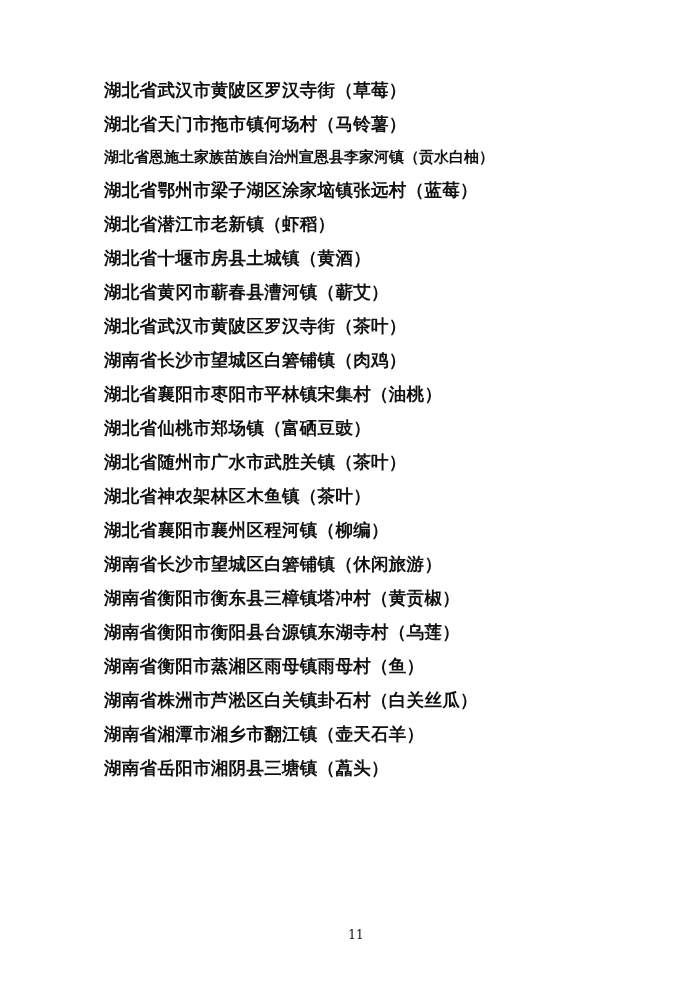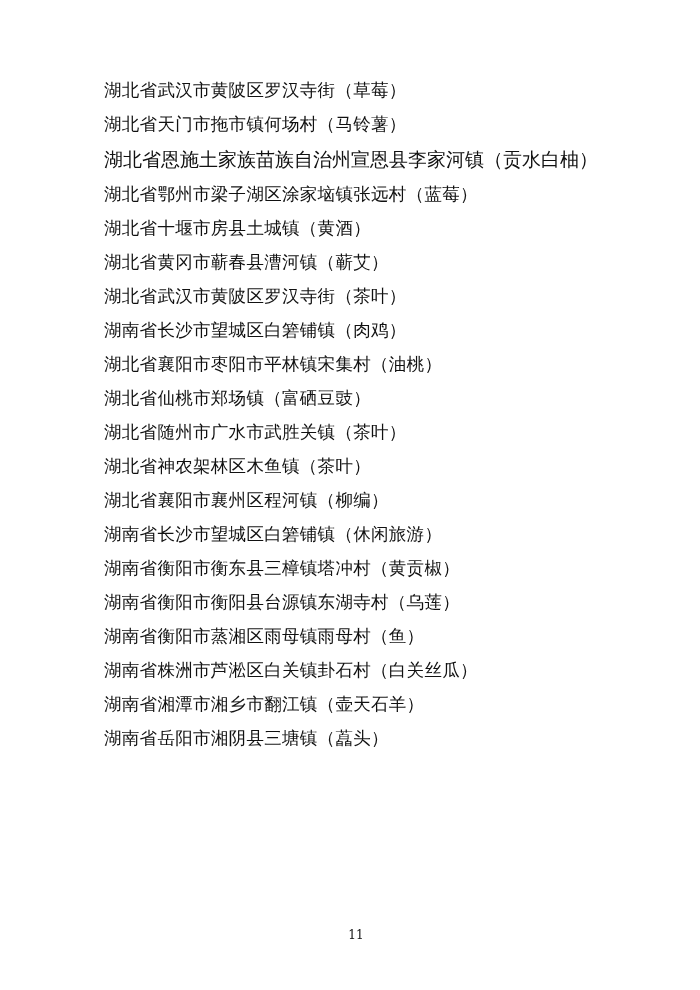--- a/index.html
+++ b/index.html
@@ -21,33 +21,34 @@
     box-sizing: border-box;
     padding: 82px 60px 40px 60px;
     position: relative;
     display: flex;
     flex-direction: column;
   }
   .entry-list {
     list-style: none;
     margin: 0;
     padding: 0;
+    font-weight: bold;
   }
   .entry {
     font-size: 17.5px;
     line-height: 1.0;
     letter-spacing: 0.3px;
     margin: 0 0 16.5px 0;
     padding-left: 44px;
     white-space: nowrap;
     color: #111111;
   }
   .entry.long {
     letter-spacing: 0px;
-    font-size: 19px;
+    font-size: 15px;
   }
   .page-number {
     position: absolute;
     left: 12px;
     right: 0;
     bottom: 48px;
     text-align: center;
     font-size: 12px;
     font-family: "DejaVu Serif", "Liberation Serif", serif;
     color: #111111;
@@ -55,20 +56,21 @@
 </style>
 </head>
 <body>
 
 <div class="page">
   <ul class="entry-list">
     <li class="entry">湖北省武汉市黄陂区罗汉寺街（草莓）</li>
     <li class="entry">湖北省天门市拖市镇何场村（马铃薯）</li>
     <li class="entry long">湖北省恩施土家族苗族自治州宣恩县李家河镇（贡水白柚）</li>
     <li class="entry">湖北省鄂州市梁子湖区涂家垴镇张远村（蓝莓）</li>
+    <li class="entry">湖北省潜江市老新镇（虾稻）</li>
     <li class="entry">湖北省十堰市房县土城镇（黄酒）</li>
     <li class="entry">湖北省黄冈市蕲春县漕河镇（蕲艾）</li>
     <li class="entry">湖北省武汉市黄陂区罗汉寺街（茶叶）</li>
     <li class="entry">湖南省长沙市望城区白箬铺镇（肉鸡）</li>
     <li class="entry">湖北省襄阳市枣阳市平林镇宋集村（油桃）</li>
     <li class="entry">湖北省仙桃市郑场镇（富硒豆豉）</li>
     <li class="entry">湖北省随州市广水市武胜关镇（茶叶）</li>
     <li class="entry">湖北省神农架林区木鱼镇（茶叶）</li>
     <li class="entry">湖北省襄阳市襄州区程河镇（柳编）</li>
     <li class="entry">湖南省长沙市望城区白箬铺镇（休闲旅游）</li>

